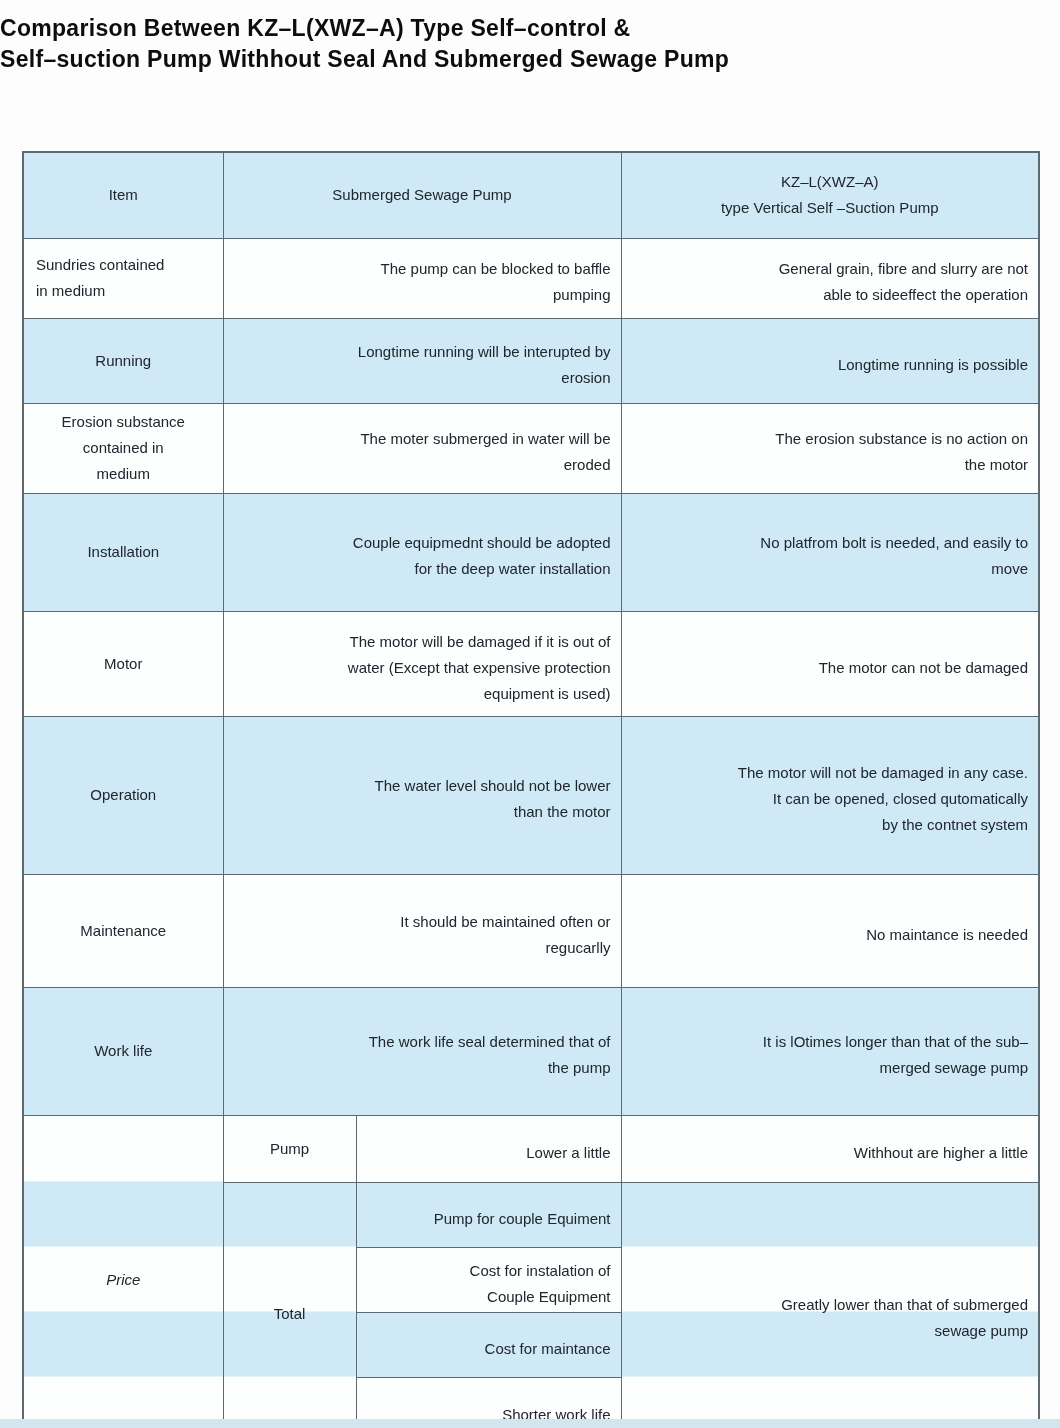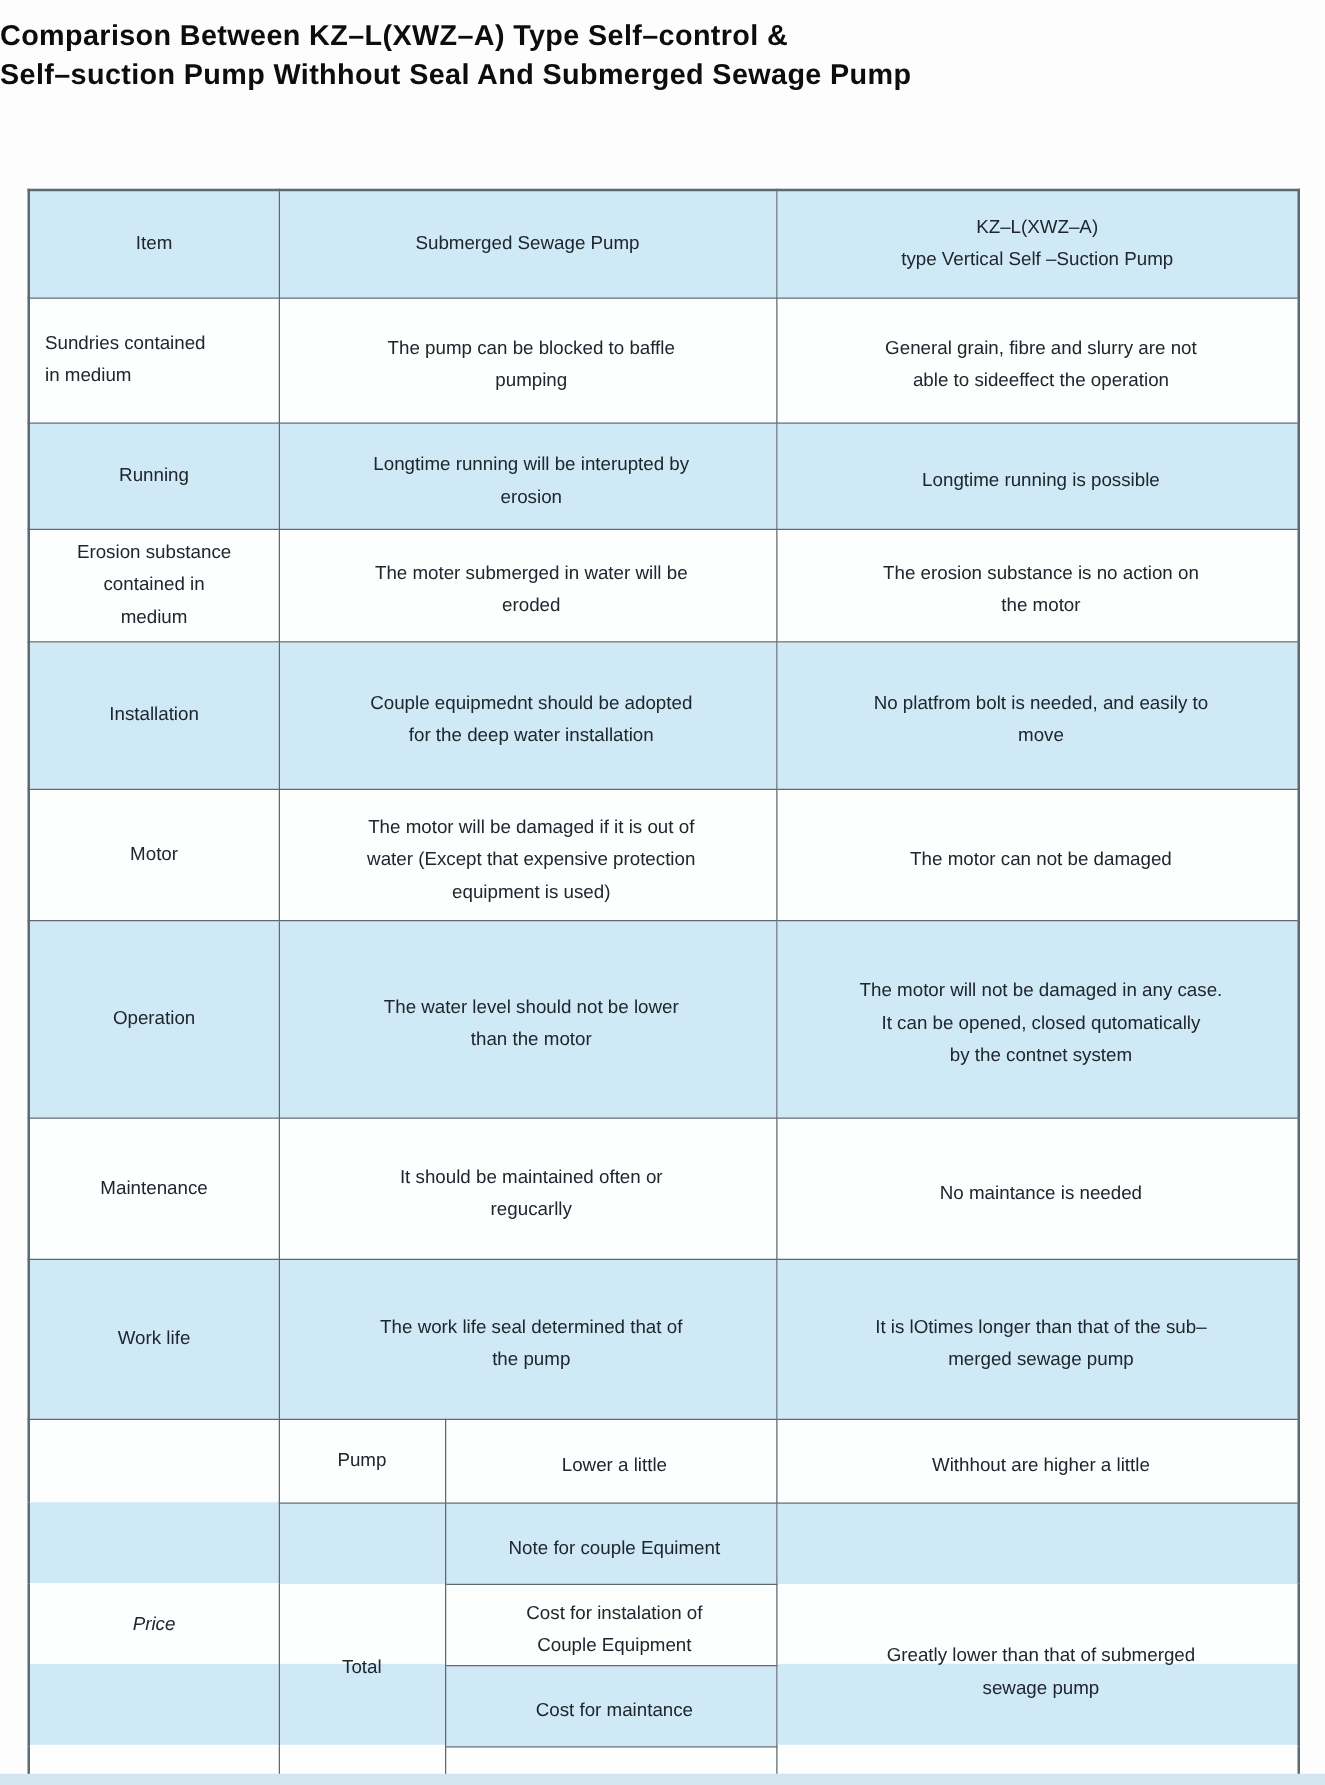--- a/index.html
+++ b/index.html
@@ -10,27 +10,27 @@
     font-weight:bold; font-size:23px; line-height:31px; color:#0d0d0d; letter-spacing:.3px;
     white-space:pre-line;}
 
   table.cmp{position:absolute; left:22px; top:107px; width:1016px;
     border-collapse:collapse; table-layout:fixed;
     font-size:15px; color:var(--text); border:2px solid var(--border);margin-top:44px;}
   td{border:1px solid var(--border); vertical-align:middle; line-height:26px;
      white-space:pre-line; overflow:hidden;}
 
   .c-center{text-align:center; padding:0 6px;}
-  .text-cell{text-align:center; padding:10px 10px 2px 16px;}
+  .text-cell{text-align:right; padding:10px 10px 2px 16px;}
   .item-left{text-align:left; padding-left:12px;}
 
   .bg-blue{background:var(--row-blue);}
   .bg-white{background:#fdfefe;}
 
-  .rh86{height:86px}.rh88{height:100px}.rh85{height:85px}.rh90{height:90px}
+  .rh86{height:86px}.rh88{height:80px}.rh85{height:85px}.rh90{height:90px}
   .rh122{height:118px}.rh105{height:105px}.rh158{height:158px}.rh112{height:113px}
   .rh104{height:128px}.rh67{height:67px}.rh65{height:65px}.rh69{height:69px}
 
   .price-merged{background:linear-gradient(to bottom,
       #fdfefe 0 20.2%, var(--row-blue) 20.2% 39.9%,
       #fdfefe 39.9% 59.5%, var(--row-blue) 59.5% 79.2%, #fdfefe 79.2% 100%);font-style:italic;}
   .total-merged{background:linear-gradient(to bottom,
       var(--row-blue) 0 24.6%, #fdfefe 24.6% 49.2%,
       var(--row-blue) 49.2% 73.9%, #fdfefe 73.9% 100%);}
   .kz-merged{background:linear-gradient(to bottom,
@@ -134,21 +134,21 @@
 
     <tr class="rh67">
       <td rowspan="5" class="c-center price-merged">Price</td>
       <td class="c-center bg-white">Pump</td>
       <td class="text-cell bg-white">Lower a little</td>
       <td class="text-cell bg-white">Withhout are higher a little</td>
     </tr>
 
     <tr class="rh65">
       <td rowspan="4" class="c-center total-merged">Total</td>
-      <td class="text-cell bg-blue">Note for couple Equiment</td>
+      <td class="text-cell bg-blue">Pump for couple Equiment</td>
       <td rowspan="4" class="text-cell kz-merged">Greatly lower than that of submerged
 sewage pump</td>
     </tr>
 
     <tr class="rh65">
       <td class="text-cell bg-white">Cost for instalation of
 Couple Equipment</td>
     </tr>
 
     <tr class="rh65">

